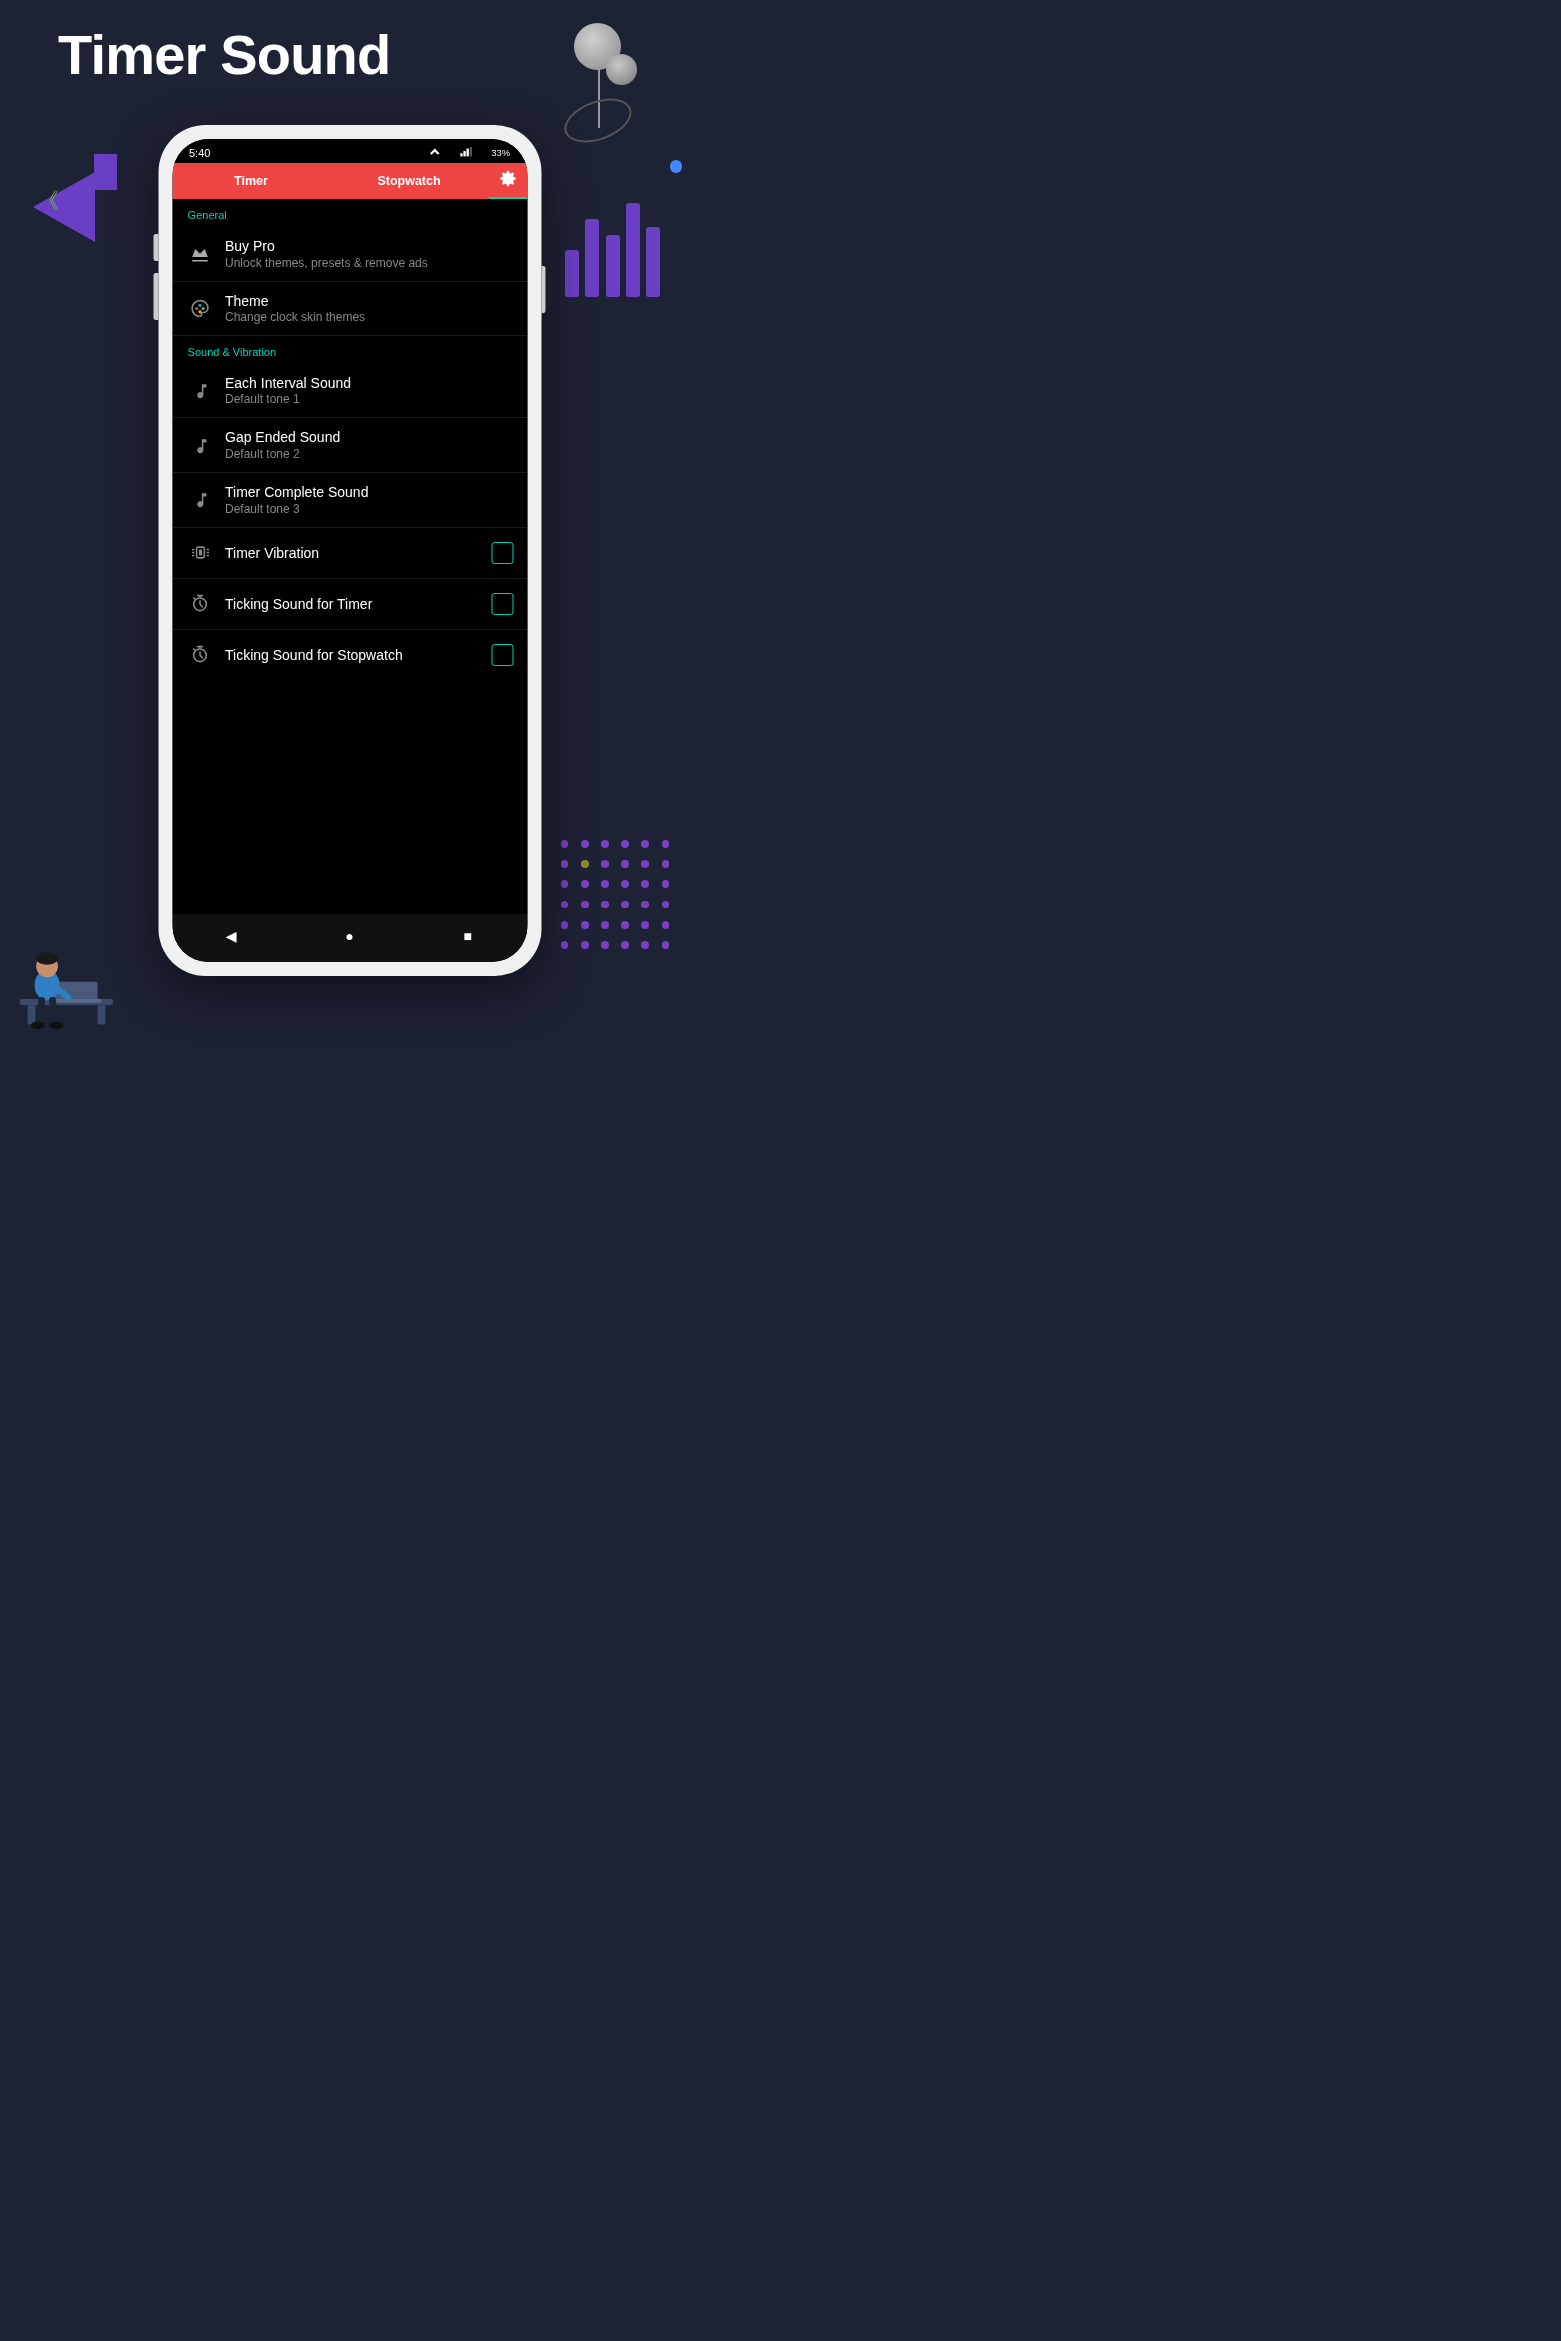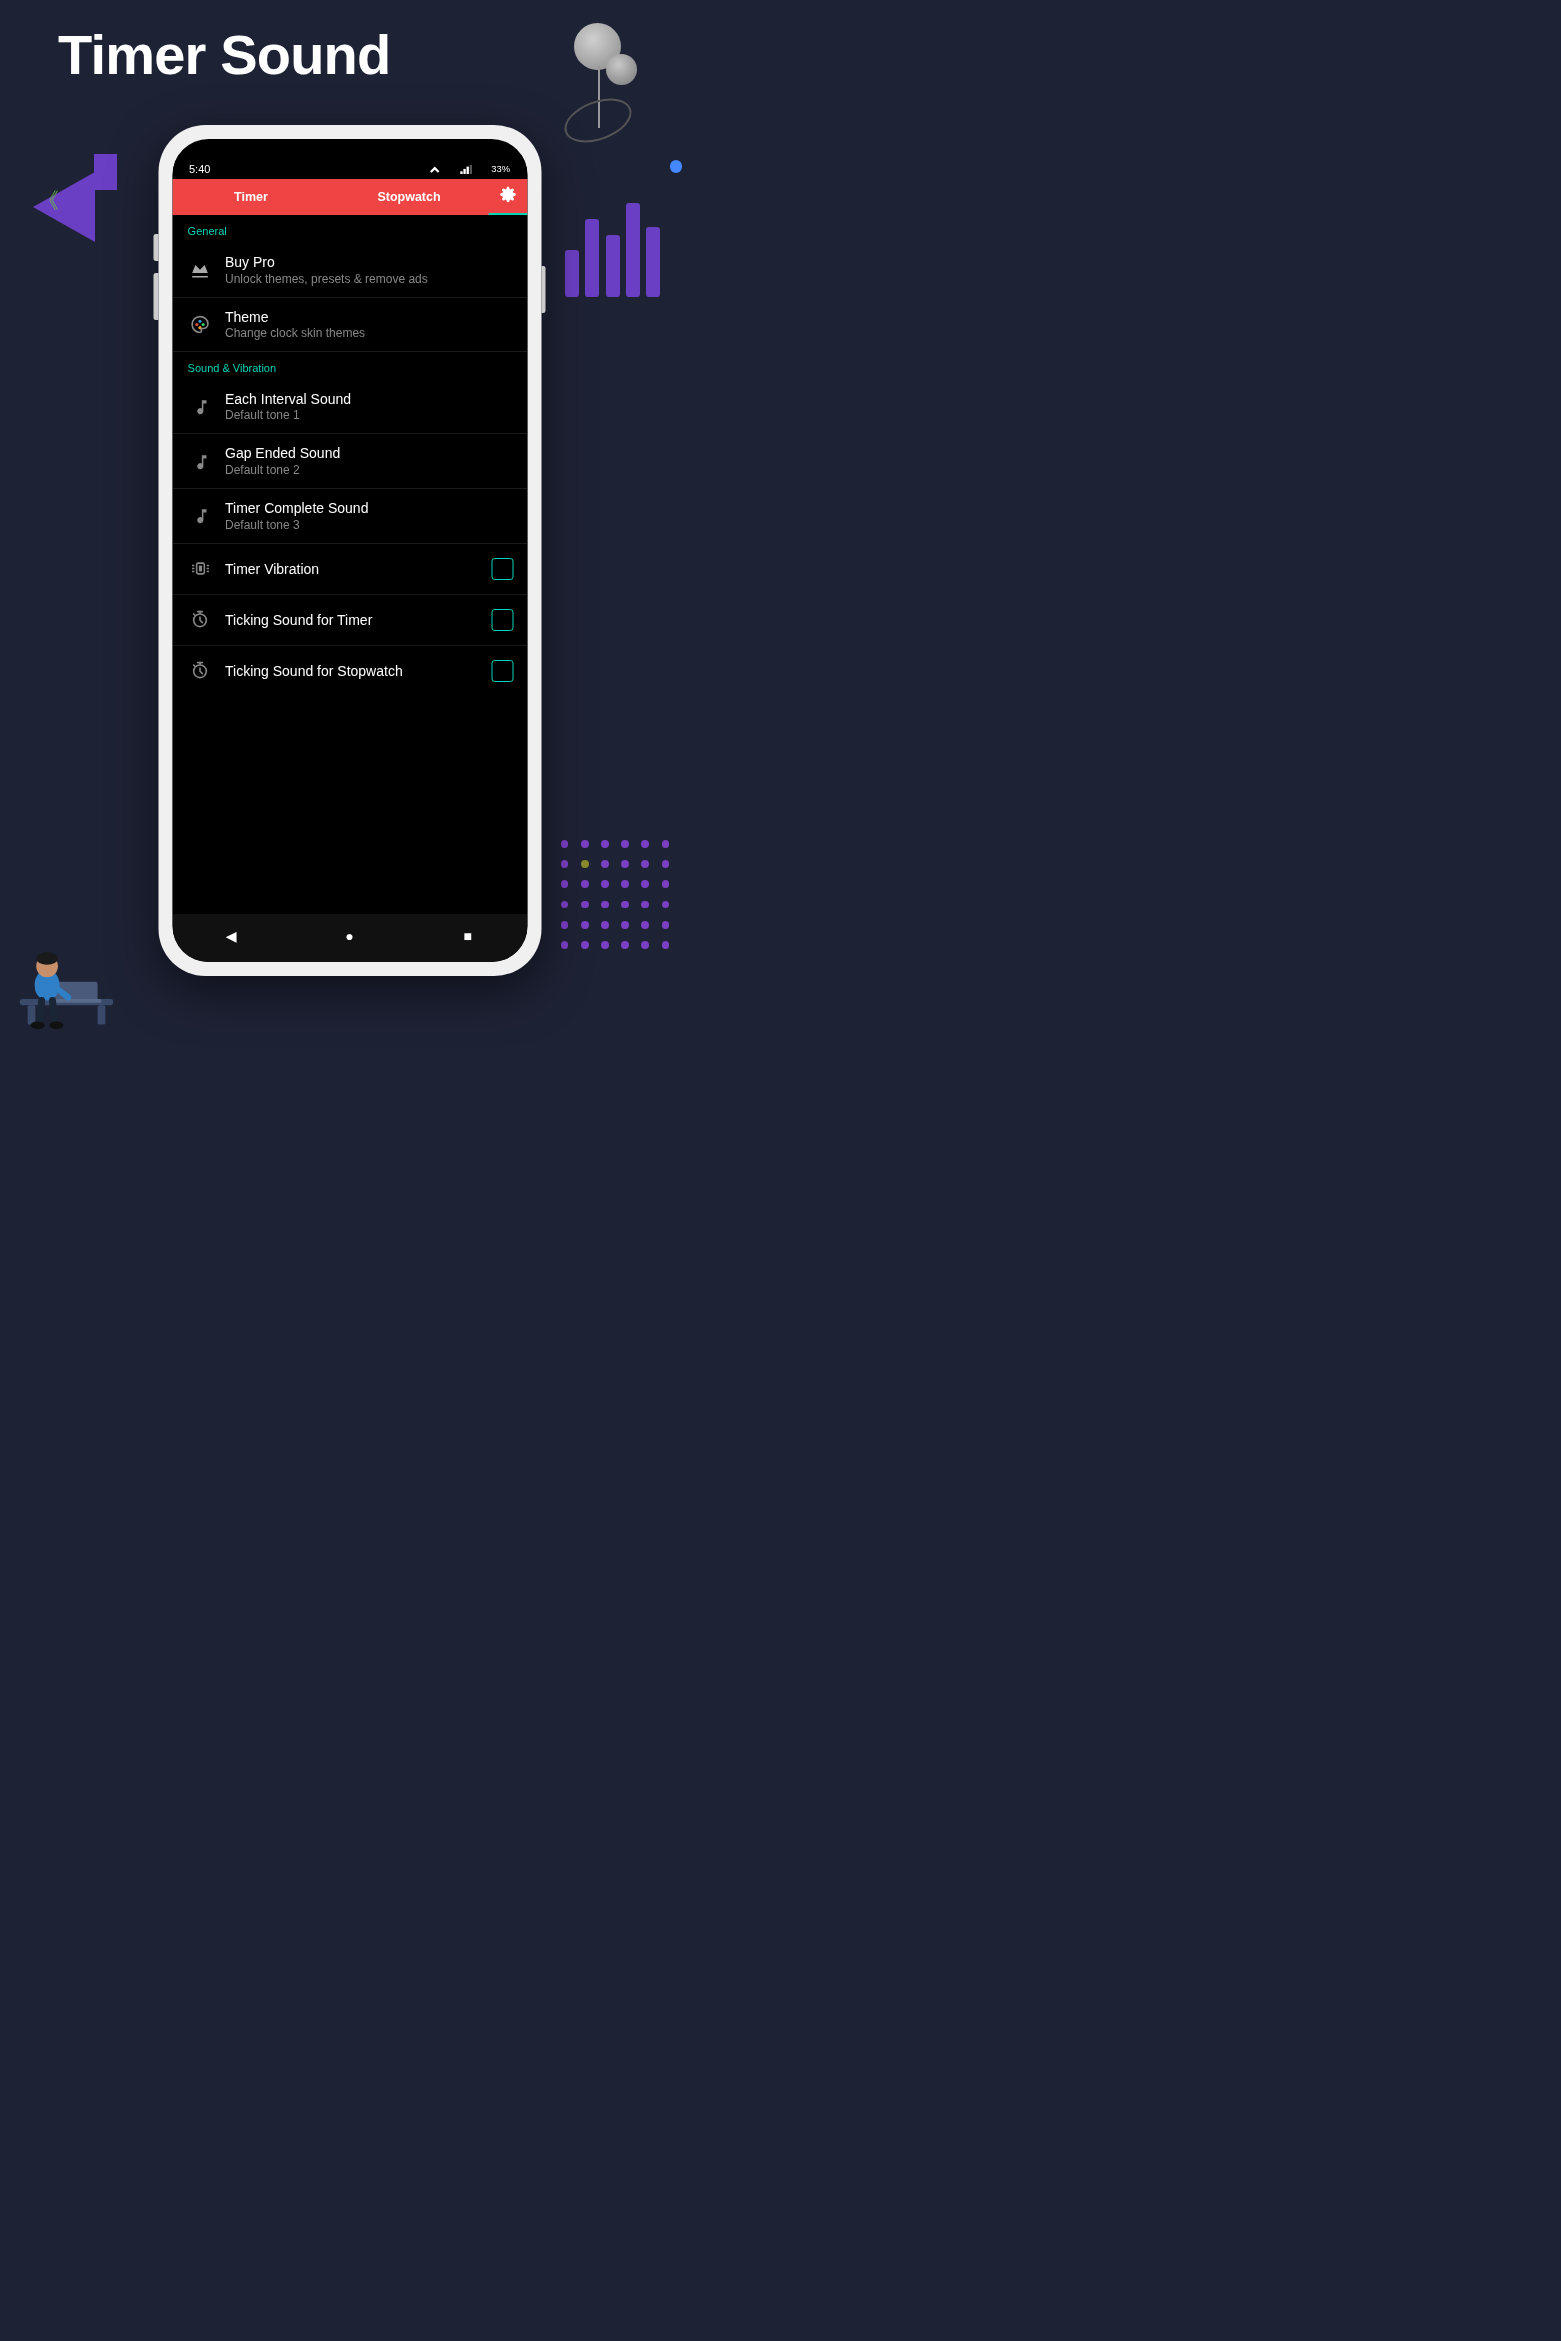--- a/index.html
+++ b/index.html
@@ -202,30 +202,29 @@
     }
 
     
     .status-bar {
       display: flex;
       justify-content: space-between;
       align-items: center;
       padding: 7.8px 17px 4.7px;
       background: #000;
       flex-shrink: 0;
-      margin-top: 16px;
     }
     .status-time {
       color: #fff;
       font-size: 11px;
       font-weight: 500;
     }
     .status-icons {
       display: flex;
-      align-items: flex-end;
+      align-items: flex-start;
       gap: 19px;
       color: #fff;
       font-size: 9.4px;
     }
 
     
     .top-nav {
       display: flex;
       align-items: center;
       background: #ef4444;

